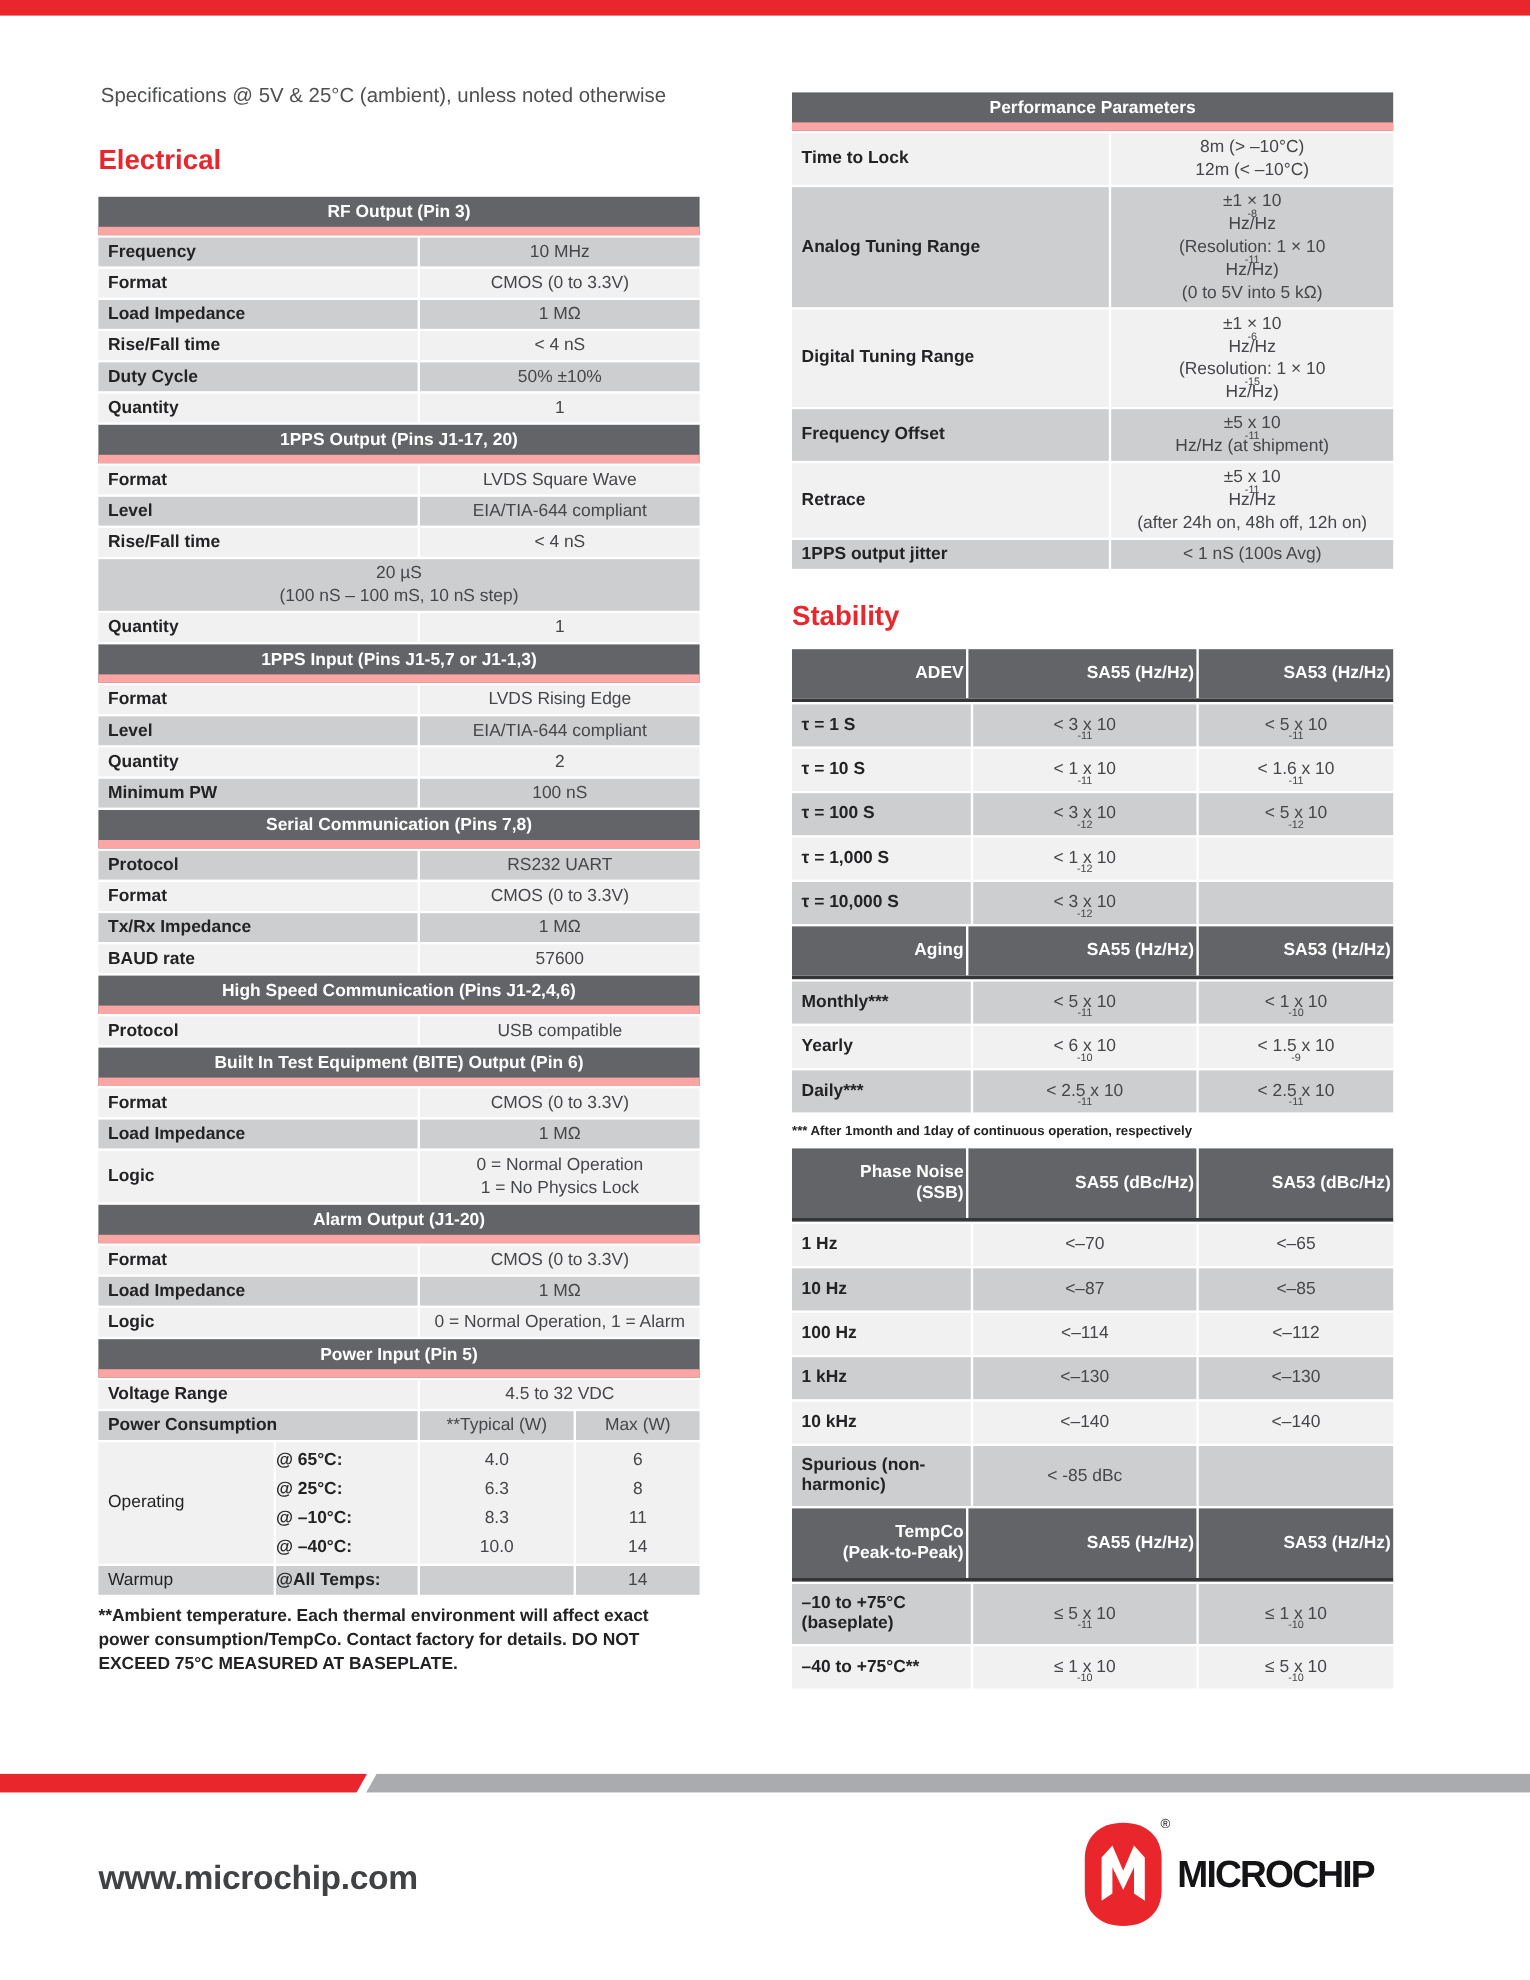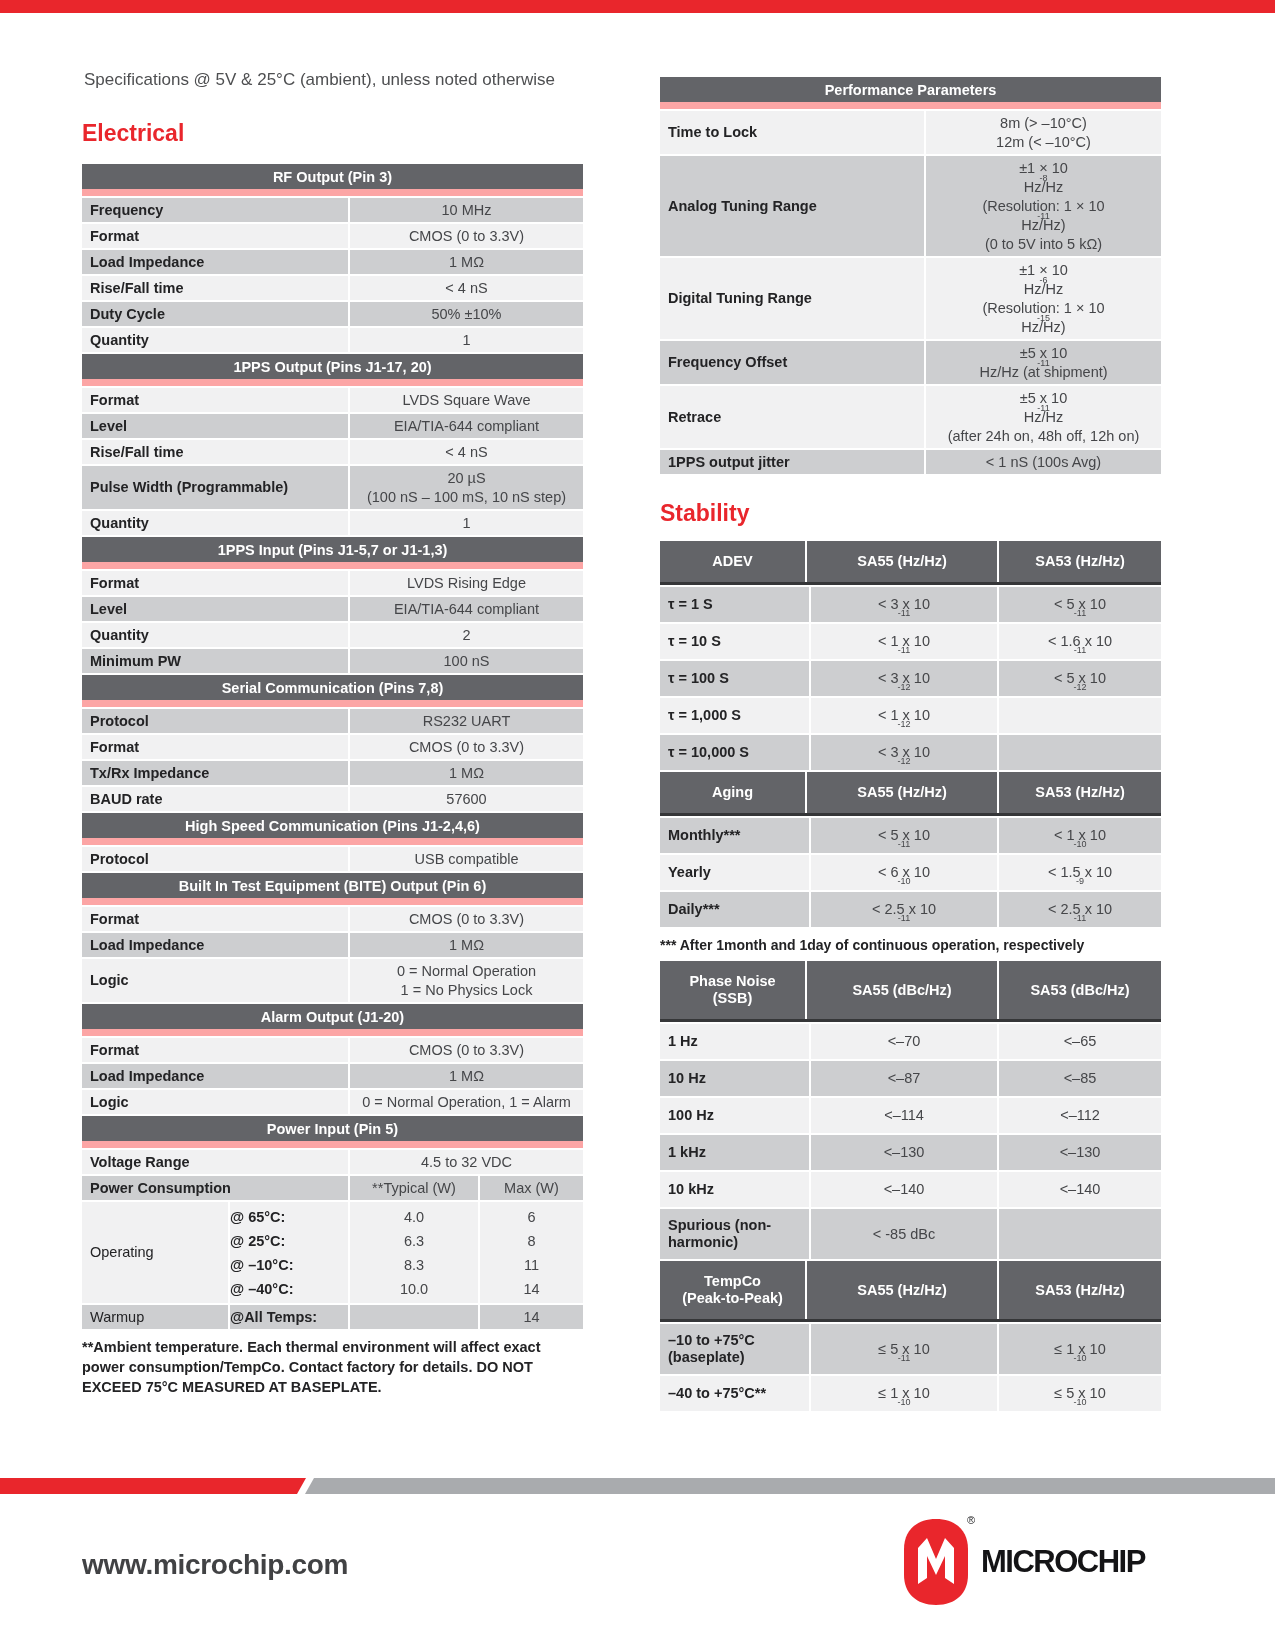--- a/index.html
+++ b/index.html
@@ -28,31 +28,31 @@
   .pc2{flex:0 0 118px;font-weight:bold;color:#232325;}
   .pc3{flex:0 0 128px;text-align:center;color:#454649;}
   .pc4{flex:1;text-align:center;color:#454649;}
   .rw{font-weight:normal;color:#454649;}
   .ln{line-height:24px;}
   
   .p-label{flex:0 0 256px;padding-left:8px;font-weight:bold;color:#232325;}
   .p-value{flex:1;text-align:center;color:#454649;line-height:21px;}
   
   .s-headrow{border-bottom:3px solid #353638;}
-  .s-head{background:#636468;color:#fff;font-weight:bold;font-size:14.5px;text-align:center;
+  .s-head{background:#636468;color:#fff;font-weight:bold;font-size:14.5px;text-align:right;
           display:flex;flex-direction:column;justify-content:center;padding:12px 2px;line-height:17px;}
   .s-c1{flex:0 0 141px;}
   .s-c2{flex:0 0 186px;}
   .s-c3{flex:1;}
   .s-row .s-c1{font-weight:bold;color:#232325;padding-left:8px;line-height:17px;
           padding-top:8px;padding-bottom:8px;}
   .s-row .sv{text-align:center;color:#454649;padding-top:8px;padding-bottom:8px;line-height:17px;}
   sup{font-size:9px;vertical-align:super;line-height:0;}
   .footnote{font-weight:bold;font-size:14.5px;line-height:20px;color:#232325;margin-top:8px;}
-  .s-footnote{font-weight:bold;font-size:14px;color:#232325;margin:10px 0 8px 0;}
+  .s-footnote{font-weight:bold;font-size:11px;color:#232325;margin:10px 0 8px 0;}
   
   .stripe{position:absolute;left:0;top:1478px;width:1275px;height:16px;}
   .stripe-red{position:absolute;left:0;top:0;width:306px;height:16px;background:#E9262C;
           clip-path:polygon(0 0,100% 0,calc(100% - 9px) 100%,0 100%);}
   .stripe-gray{position:absolute;left:297px;top:0;width:978px;height:16px;background:#A9ABAE;
           clip-path:polygon(17px 0,100% 0,100% 100%,8px 100%);}
   .website{position:absolute;left:82px;top:1549px;font-size:28px;font-weight:bold;
           color:#414244;letter-spacing:-0.3px;cursor:pointer;}
   .logo{position:absolute;left:903px;top:1518px;display:flex;align-items:center;}
   .logo .reg{position:absolute;left:64px;top:-4px;font-size:11px;color:#232325;}
@@ -102,21 +102,20 @@
         </div>
         <div class="t-row">
           <div class="t-label sh-g">Level</div>
           <div class="t-value sh-g">EIA/TIA-644 compliant</div>
         </div>
         <div class="t-row">
           <div class="t-label sh-l">Rise/Fall time</div>
           <div class="t-value sh-l">&lt; 4 nS</div>
         </div>
         <div class="t-row">
-          <div class="t-label sh-g">Pulse Width (Programmable)</div>
           <div class="t-value sh-g">20 µS<br>(100 nS – 100 mS, 10 nS step)</div>
         </div>
         <div class="t-row">
           <div class="t-label sh-l">Quantity</div>
           <div class="t-value sh-l">1</div>
         </div>
         <div class="t-band">1PPS Input (Pins J1-5,7 or J1-1,3)</div>
         <div class="t-row">
           <div class="t-label sh-l">Format</div>
           <div class="t-value sh-l">LVDS Rising Edge</div>

